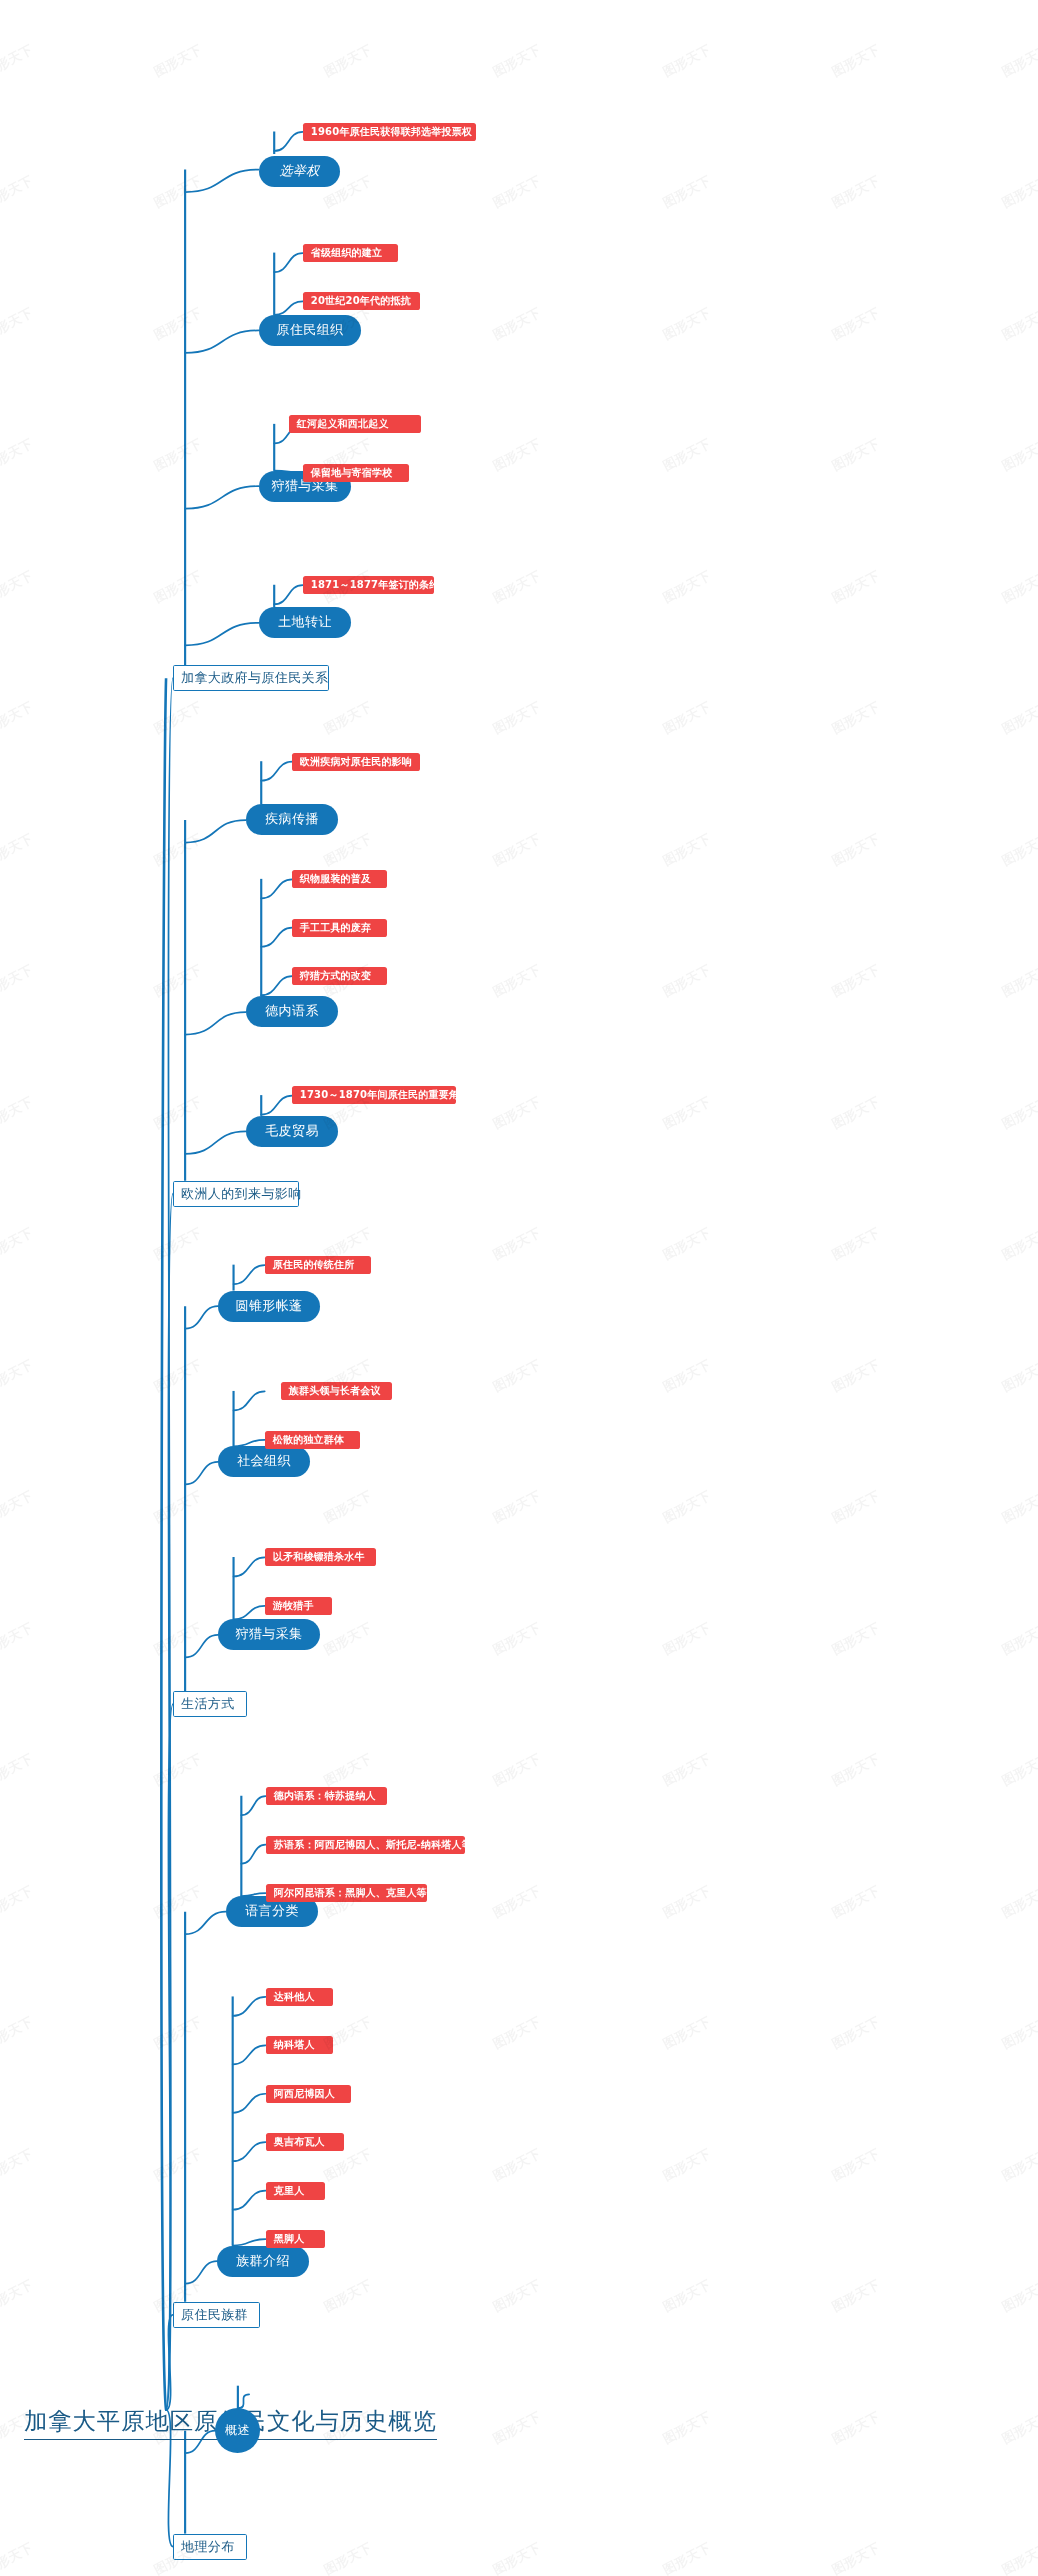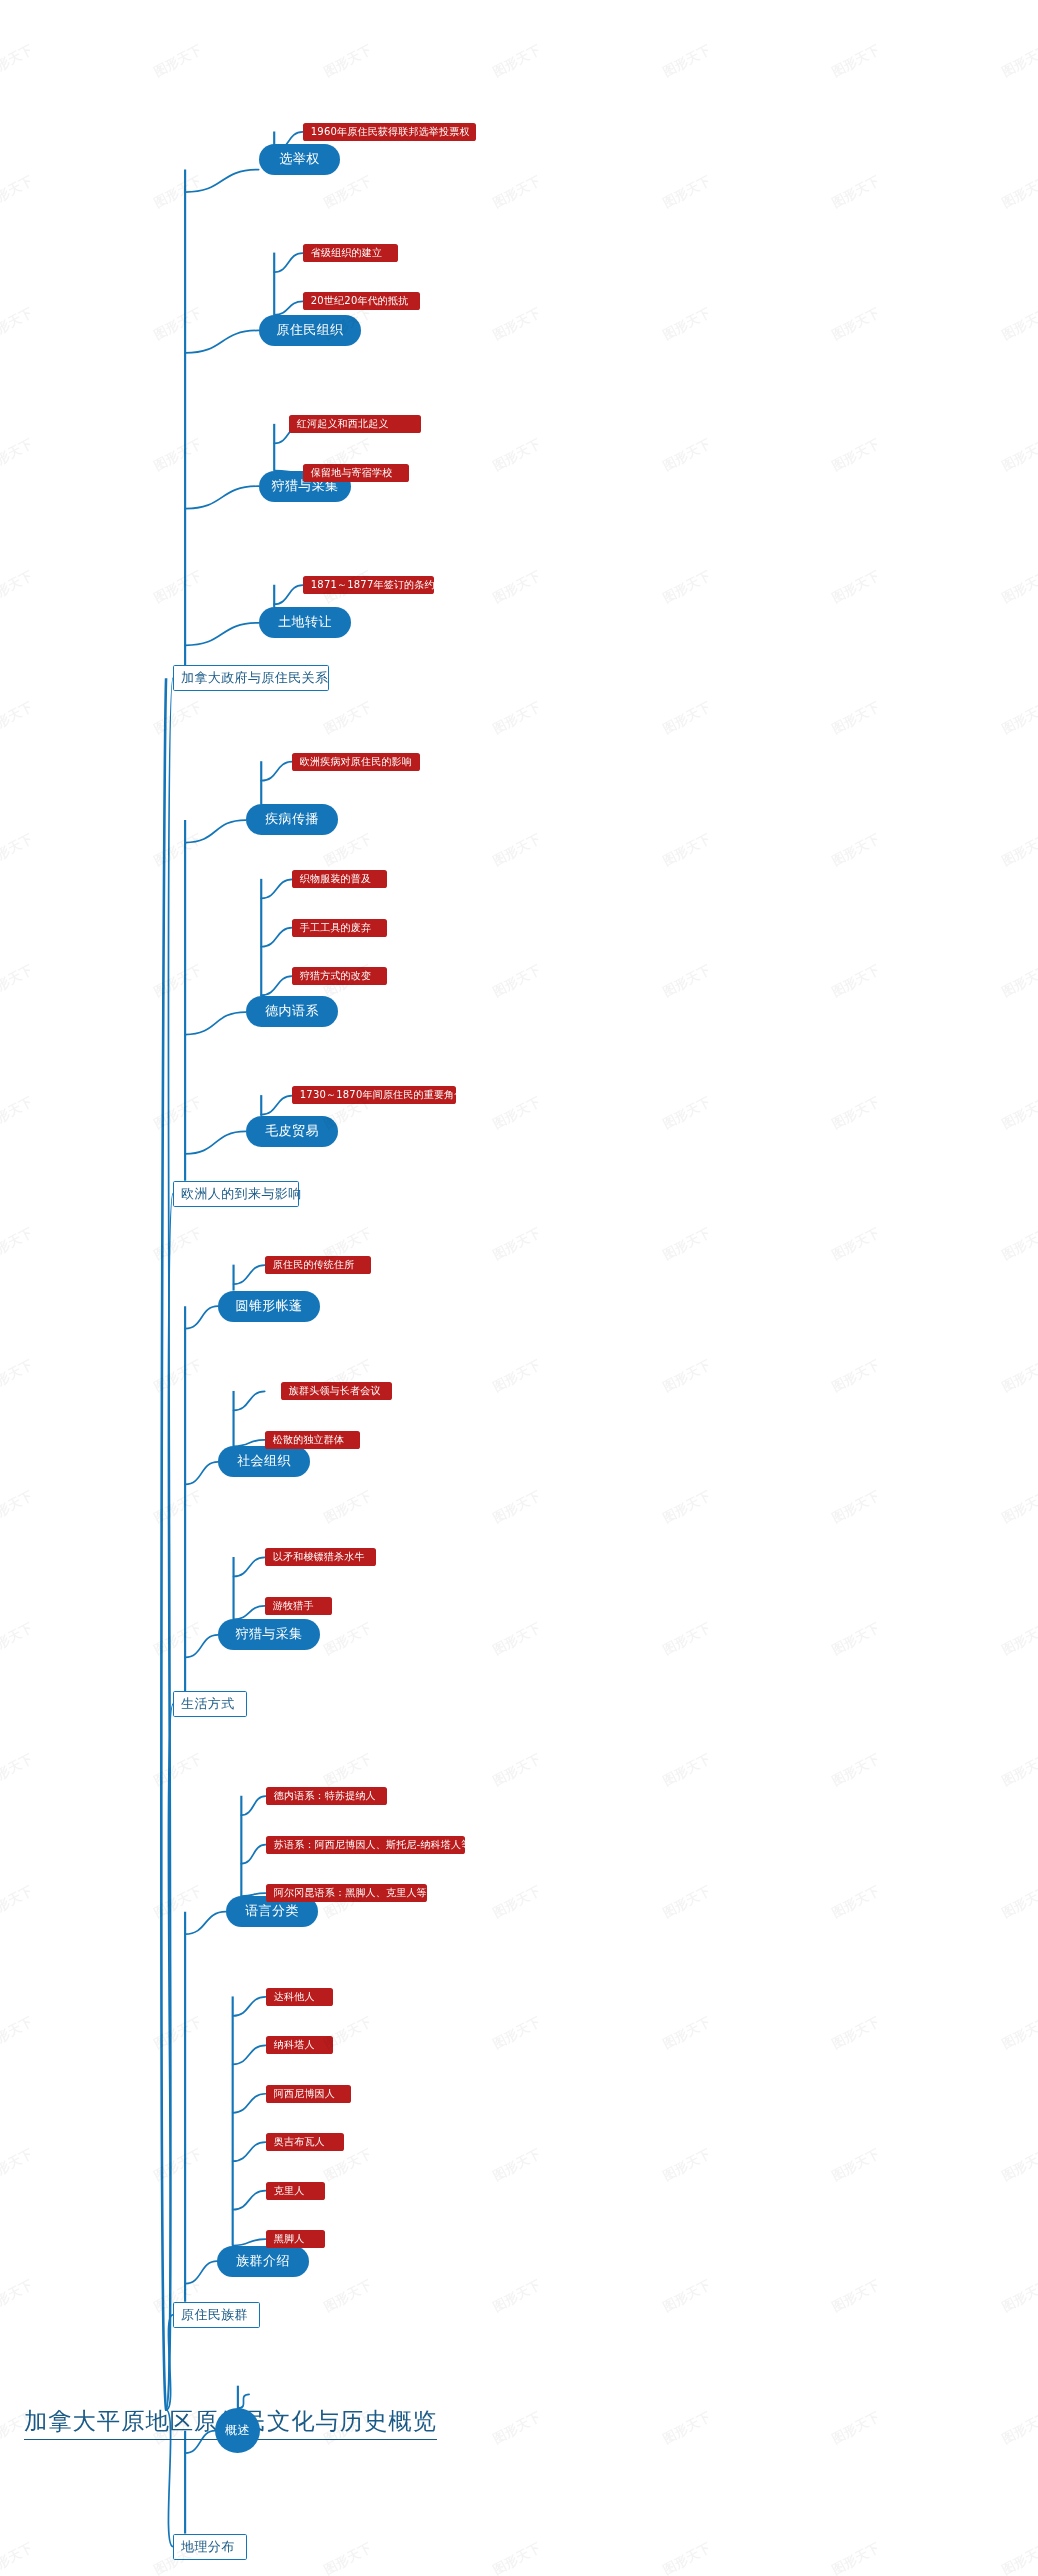--- a/index.html
+++ b/index.html
@@ -8,22 +8,22 @@
     width:1038px;height:2576px;position:relative;overflow:hidden;
   }
   #canvas{position:absolute;left:0;top:0;width:1038px;height:2576px;}
   #edges{position:absolute;left:0;top:0;width:1038px;height:2576px;pointer-events:none;}
   .node{
     position:absolute;box-sizing:border-box;display:flex;align-items:center;
     white-space:pre;line-height:1.25;
   }
   
   .leaf{
-    background:#b91c1c;color:#ffffff;border-radius:2.6px;
-    font-weight:normal;font-size:10px;padding:0 7.8px;height:18px;
+    background:#ef4444;color:#ffffff;border-radius:2.6px;
+    font-weight:bold;font-size:10px;padding:0 7.8px;height:18px;
     letter-spacing:0.2px;
   }
   .leaf.multiline{height:auto;padding:4.3px 7.8px;white-space:normal;line-height:1.45;display:block;}
   
   .sub{
     background:#1476b8;color:#ffffff;border-radius:15.6px;
     font-size:13px;padding:0 14.7px;height:31px;justify-content:center;
     font-weight:400;letter-spacing:0.4px;
   }
   .sub.circle{border-radius:50%;width:45px;height:45px;padding:0;font-size:12px;}
@@ -108,21 +108,21 @@
       <path d="M 269 2596 C 289.9 2596, 286.1 2588.5, 307 2588.5" fill="none" stroke="#1476b8" stroke-width="2" stroke-linecap="round"></path>
       <path d="M 192 2786 C 206 2786, 186 2944, 200 2944" fill="none" stroke="#1476b8" stroke-width="2" stroke-linecap="round"></path>
       <path d="M 214 2929 L 214 2810" fill="none" stroke="#1476b8" stroke-width="2.5"></path>
       <path d="M 214 2836 C 233.25 2836, 229.75 2810, 249 2810" fill="none" stroke="#1476b8" stroke-width="2" stroke-linecap="round"></path>
       <path d="M 275 2784 L 275 2758" fill="none" stroke="#1476b8" stroke-width="2.5"></path>
       <path d="M 275 2784 C 289 2784, 274 2768, 288 2768" fill="none" stroke="#1476b8" stroke-width="2" stroke-linecap="round"></path>
       <path d="M 192 2786 C 182 2720, 188 904, 192 784" fill="none" stroke="#1476b8" stroke-width="3"></path>
     </svg>
 <div class="root" style="left: 24px; top: 2405px;">加拿大平原地区原住民文化与历史概览</div>
     <div class="node branch" style="left: 173px; top: 665px; width: 156px;">加拿大政府与原住民关系</div>
-    <div class="node sub" style="left: 259px; top: 144px; width: 81px;">选举权</div>
+    <div class="node sub" style="left: 259px; top: 156px; width: 81px; font-style: italic;">选举权</div>
     <div class="node leaf" style="left: 303px; top: 123px; width: 173px;">1960年原住民获得联邦选举投票权</div>
     <div class="node sub" style="left: 259px; top: 315px; width: 102px;">原住民组织</div>
     <div class="node leaf" style="left: 303px; top: 244px; width: 95px;">省级组织的建立</div>
     <div class="node leaf" style="left: 303px; top: 292px; width: 117px;">20世纪20年代的抵抗</div>
     <div class="node sub" style="left: 259px; top: 471px; width: 92px;">狩猎与采集</div>
     <div class="node leaf" style="left: 289px; top: 415px; width: 132px;">红河起义和西北起义</div>
     <div class="node leaf" style="left: 303px; top: 464px; width: 106px;">保留地与寄宿学校</div>
     <div class="node sub" style="left: 259px; top: 607px; width: 92px;">土地转让</div>
     <div class="node leaf" style="left: 303px; top: 576px; width: 131px;">1871～1877年签订的条约</div>
     <div class="node branch" style="left: 173px; top: 1181px; width: 126px;">欧洲人的到来与影响</div>

